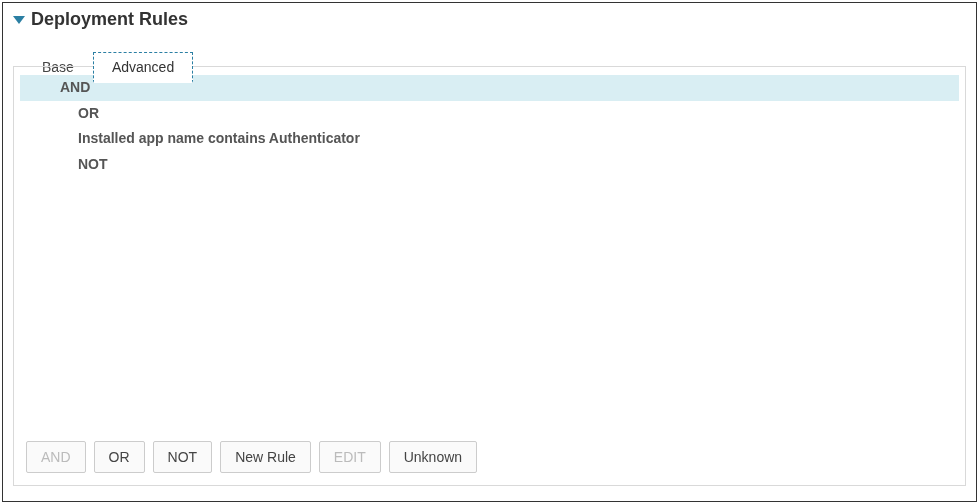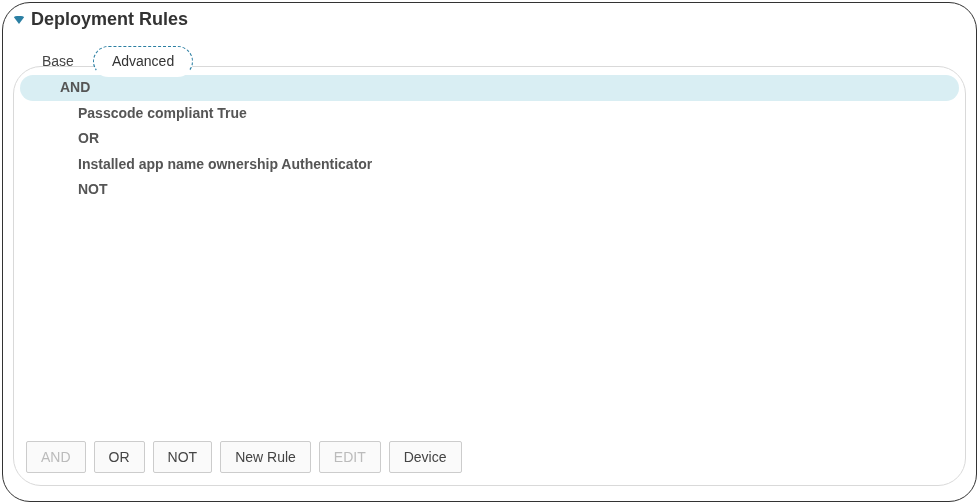--- a/index.html
+++ b/index.html
@@ -1,15 +1,15 @@
 <!DOCTYPE html>
 <html><head>
 <meta charset="utf-8">
 <style>
-  * { box-sizing: border-box; margin: 0; padding: 0; border-radius: 28px; }
+  * { box-sizing: border-box; margin: 0; padding: 0; }
   body {
     font-family: -apple-system, BlinkMacSystemFont, "Segoe UI", Arial, sans-serif;
     font-size: 14px;
     color: #333;
     background: #fff;
     padding: 2px;
   }
   .outer {
     border: 1px solid #333;
     width: 975px;
@@ -32,21 +32,21 @@
   }
   .title {
     font-size: 18px;
     font-weight: 600;
     color: #333;
   }
   .tabs {
     display: flex;
     margin-left: 10px;
     position: relative;
-    top: 10px;
+    top: 16px;
   }
   .tab {
     padding: 6px 18px;
     font-size: 14px;
     color: #444;
     cursor: pointer;
     border: 1px solid transparent;
     background: #fff;
   }
   .tab.active {
@@ -113,28 +113,27 @@
   </div>
 
   <div class="tabs">
     <div class="tab">Base</div>
     <div class="tab active">Advanced</div>
   </div>
 
   <div class="content-panel">
     <div class="rule-list">
       <div class="rule-row selected">AND</div>
-      <div class="rule-row indent">Passcode compliant True</div>
       <div class="rule-row indent">OR</div>
-      <div class="rule-row indent">Installed app name ownership Authenticator</div>
+      <div class="rule-row indent">Installed app name contains Authenticator</div>
       <div class="rule-row indent">NOT</div>
     </div>
 
     <div class="button-bar">
       <button class="btn disabled">AND</button>
       <button class="btn">OR</button>
       <button class="btn">NOT</button>
       <button class="btn">New Rule</button>
       <button class="btn disabled">EDIT</button>
-      <button class="btn">Device</button>
+      <button class="btn">Unknown</button>
     </div>
   </div>
 </div>
 
 </body></html>

